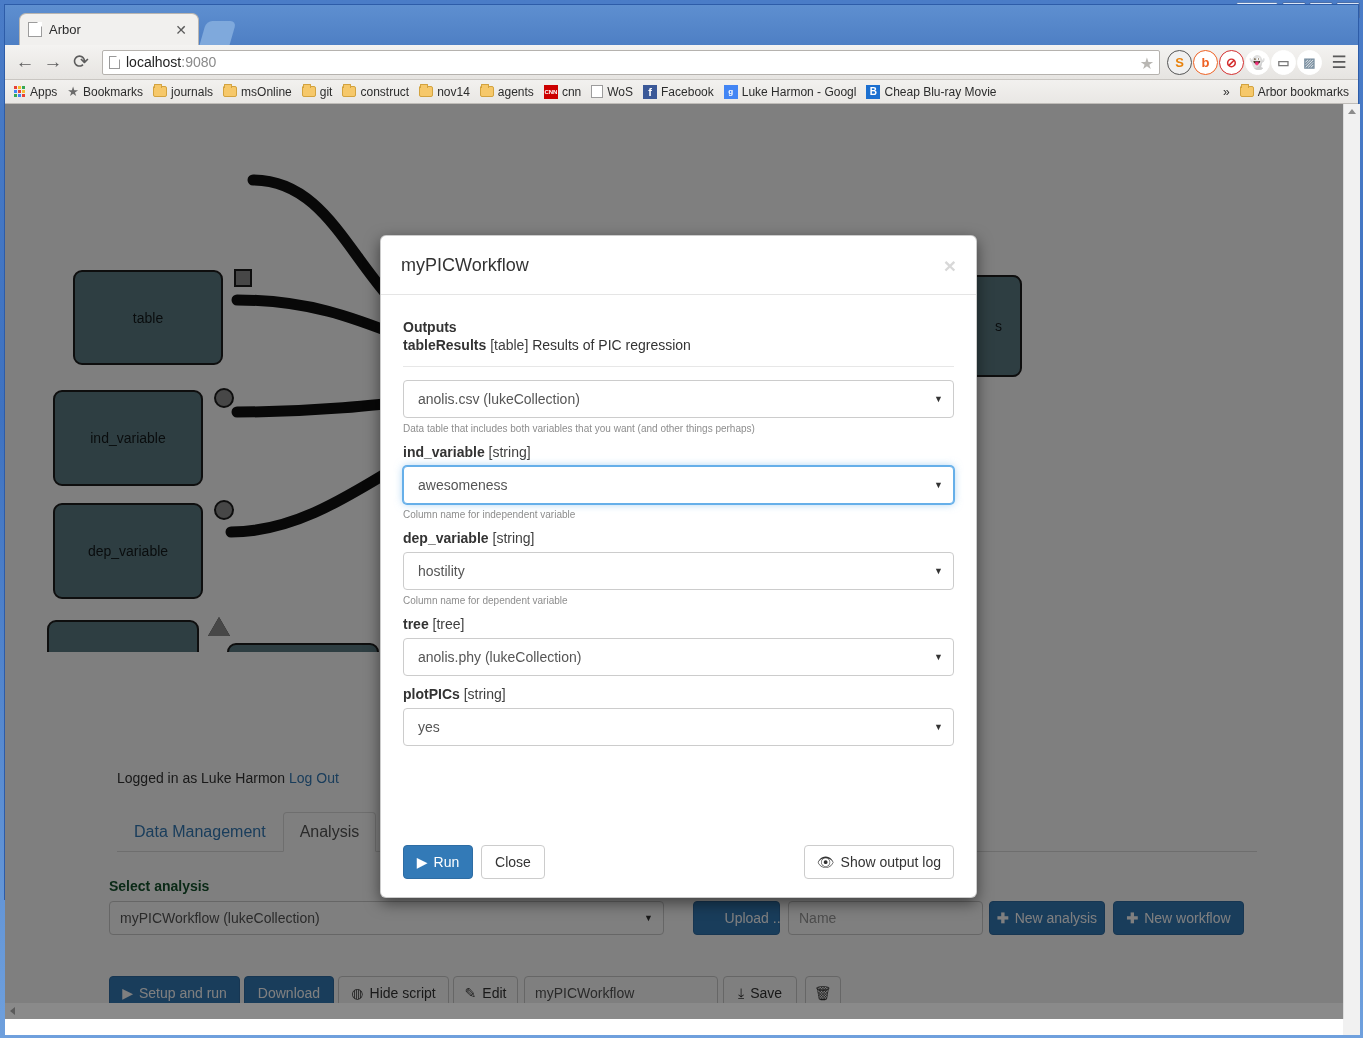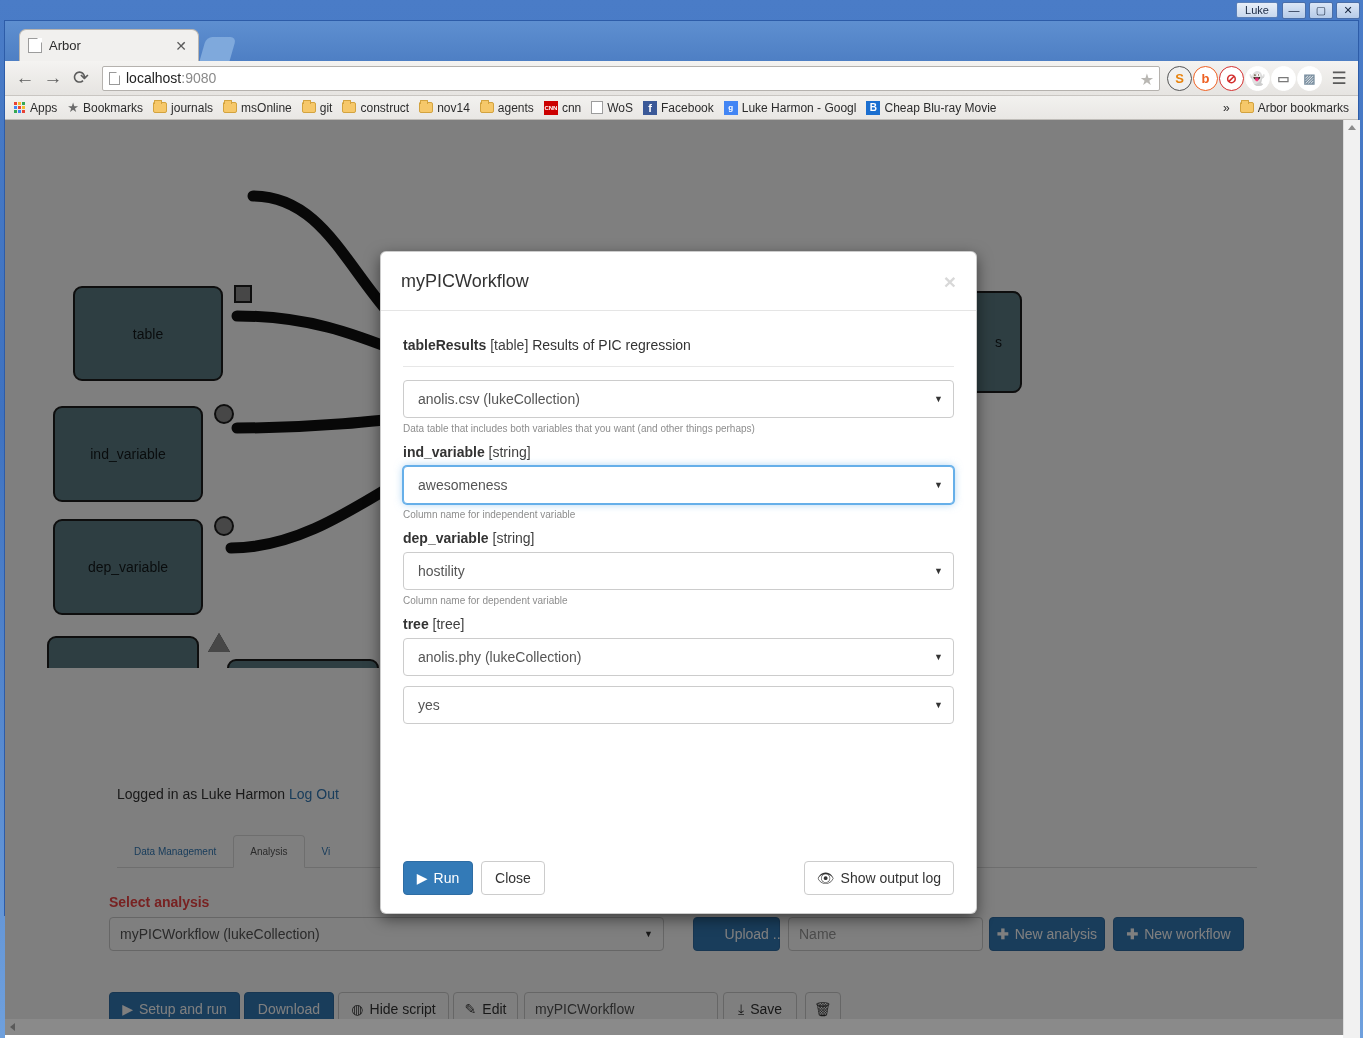--- a/index.html
+++ b/index.html
@@ -36,21 +36,21 @@
     background: linear-gradient(to bottom,#dbe6f6,#b6cbe8);
     border: 1px solid #4a6ea8; border-radius: 2px;
     color: #16263f; font-size: 11px; line-height: 15px; text-align: center;
   }
   #win-min { right: 57px; }
   #win-max { right: 30px; }
   #win-close { right: 3px; }
 
   
   #chrome {
-    position: absolute; left: 4px; top: 20px;
+    position: absolute; left: 4px; top: 4px;
     width: 1355px; height: 896px;
     background: #d7d4d0;
     border: 1px solid #2d5ca8;
   }
 
   
   #tab-strip {
     position: absolute; left: 0; top: 0; width: 100%; height: 40px;
     background: linear-gradient(to bottom,#5e8fd0,#4e7fc4);
   }
@@ -221,31 +221,31 @@
 
   #tabs-row {
     position: absolute; left: 112px; top: 160px; height: 40px;
     display: flex; align-items: flex-end;
   }
   #tabs-underline {
     position: absolute; left: 112px; top: 199px; width: 1140px;
     border-bottom: 1px solid #ddd;
   }
   .ptab {
-    font-size: 10px; color: #337ab7; padding: 10px 16px;
+    font-size: 16px; color: #337ab7; padding: 10px 16px;
     border: 1px solid transparent; border-radius: 4px 4px 0 0;
     cursor: pointer; white-space: nowrap;
   }
   .ptab.active {
     color: #555; background: #fff;
     border-color: #ddd #ddd #fff;
     position: relative; z-index: 2;
   }
 
-  .sec-label { font-size: 14px; font-weight: bold; color: #ef4444; }
+  .sec-label { font-size: 14px; font-weight: bold; color: #14532d; }
 
   .ui-select {
     background: #fff; border: 1px solid #ccc; border-radius: 4px;
     height: 34px; font-size: 14px; color: #555;
     display: flex; align-items: center; padding: 0 10px;
     position: relative;
   }
   .ui-select .caret {
     position: absolute; right: 10px; top: 50%; transform: translateY(-50%);
     font-size: 9px; color: #333;
@@ -547,20 +547,21 @@
 
         <div id="dim-layer"></div>
 
         <div id="modal">
           <div id="modal-header">
             <div id="modal-title">myPICWorkflow</div>
             <div id="modal-close">×</div>
           </div>
 
           <div id="modal-body">
+            <div class="out-head">Outputs</div>
 
             <div class="out-line">
               <b>tableResults</b>
               <span class="t-type">[table]</span>
               <span>Results of PIC regression</span>
             </div>
 
             <div id="outputs-divider"></div>
 
             <div id="fields-holder">
@@ -588,20 +589,21 @@
                   <div class="help">Column name for dependent variable</div>
                 </div>
                 <div class="field">
                   <div class="field-label"><span>tree</span><span class="t-type"> [tree]</span></div>
                   <div class="ui-select">
                     <span>anolis.phy (lukeCollection)</span>
                     <span class="caret">▼</span>
                   </div>
                 </div>
                 <div class="field">
+                  <div class="field-label"><span>plotPICs</span><span class="t-type"> [string]</span></div>
                   <div class="ui-select">
                     <span>yes</span>
                     <span class="caret">▼</span>
                   </div>
                 </div>
               </div>
           </div>
 
           <div id="modal-footer">
             <div class="btn btn-primary" style="width:70px;">

